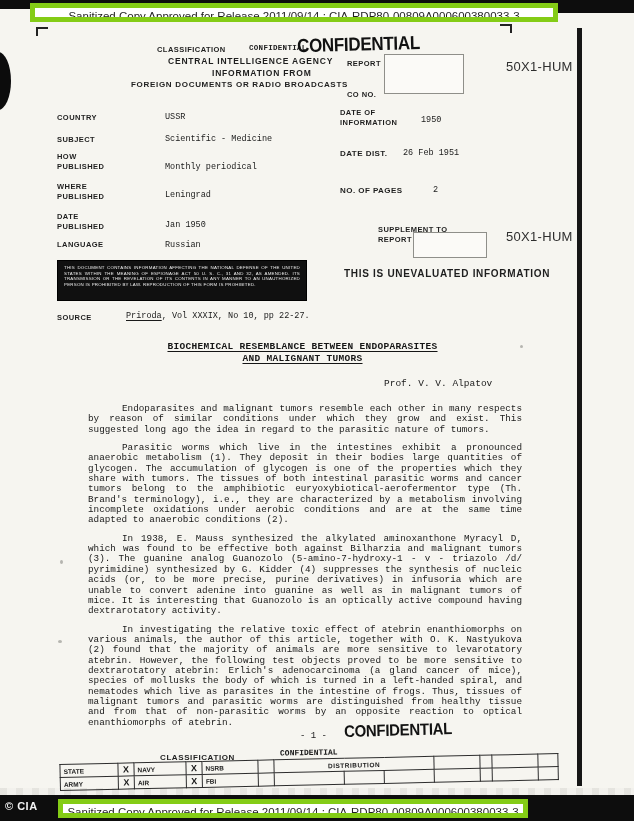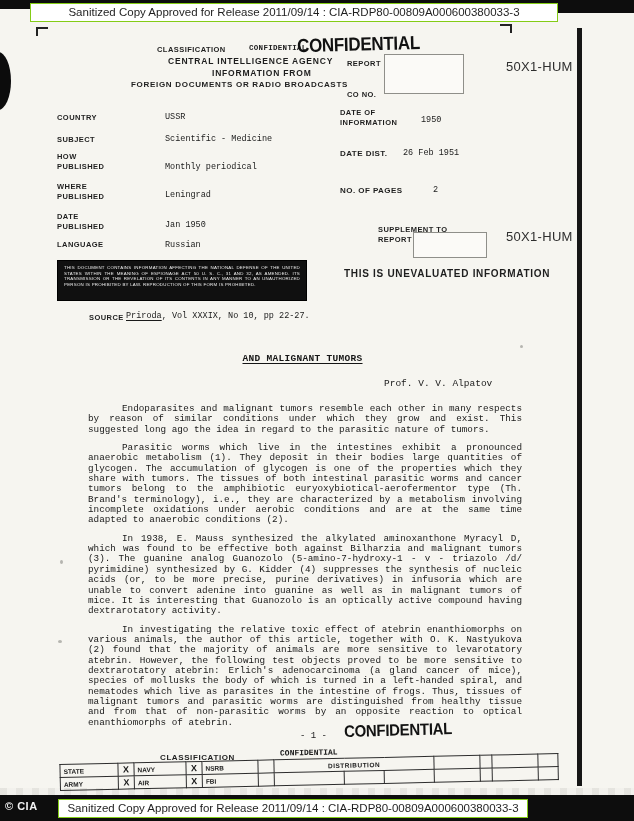--- a/index.html
+++ b/index.html
@@ -8,21 +8,21 @@
     position:relative; width:634px; height:821px; margin:0 auto;
     background:#f6f5f0; overflow:hidden;
     font-family:"Liberation Sans", sans-serif; color:#1b1b1b;
   }
   .abs { position:absolute; }
 
   
   .top-bar { left:0; top:0; width:634px; height:9px; background:#0d0d0d; }
   .tr-wedge { left:552px; top:0; width:82px; height:13px; background:#0d0d0d; }
   .banner {
-    background:#ffffff; border:1px solid #84cc16;
+    background:#ffffff; border:5px solid #84cc16;
     font:11.5px/17px "Liberation Sans", sans-serif; color:#1f1f1f;
     text-align:center; white-space:nowrap; overflow:hidden;
   }
   .corner-l { left:36px; top:27px; width:12px; height:9px; border-left:2.5px solid #222; border-top:2.5px solid #222; }
   .corner-r { left:500px; top:24px; width:12px; height:9px; border-right:2.5px solid #222; border-top:2.5px solid #222; }
   .left-blob { left:-15px; top:52px; width:26px; height:58px; background:#0c0c0c; border-radius:50%; }
   .right-line { left:577px; top:28px; width:5px; height:758px; background:#161616; }
   .dust { left:0; top:788px; width:634px; height:8px;
           background:repeating-linear-gradient(90deg,#d8d7d2 0 7px,#efeeea 7px 16px); opacity:.55; }
   .speck { background:#9a9a94; border-radius:50%; opacity:.7; }
@@ -126,23 +126,24 @@
   <div class="abs lbl" style="left:340px; top:186px; font-size:8px;">NO. OF PAGES</div>
   <div class="abs val" style="left:433px; top:185px;">2</div>
 
   <div class="abs lbl" style="left:378px; top:225px;">SUPPLEMENT TO
 REPORT</div>
   <div class="abs fbox" style="left:413px; top:232px; width:74px; height:26px;"></div>
 
   <div class="abs notice" style="left:57px; top:260px; width:250px; height:41px;">THIS DOCUMENT CONTAINS INFORMATION AFFECTING THE NATIONAL DEFENSE OF THE UNITED STATES WITHIN THE MEANING OF ESPIONAGE ACT 50 U. S. C., 31 AND 32, AS AMENDED. ITS TRANSMISSION OR THE REVELATION OF ITS CONTENTS IN ANY MANNER TO AN UNAUTHORIZED PERSON IS PROHIBITED BY LAW. REPRODUCTION OF THIS FORM IS PROHIBITED.</div>
   <div class="abs lbl" style="left:344px; top:269px; font-size:10px; letter-spacing:.7px;">THIS IS UNEVALUATED INFORMATION</div>
 
-  <div class="abs lbl" style="left:57px; top:313px;margin-left:32px;">SOURCE</div>
+  <div class="abs lbl" style="left:57px; top:313px;">SOURCE</div>
   <div class="abs val" style="left:126px; top:311px;"><span style="text-decoration:underline; text-underline-offset:2px;">Priroda</span><span>, Vol XXXIX, No 10, pp 22-27.</span></div>
 
+  <div class="abs title-line" style="left:130px; top:341px; width:345px;">BIOCHEMICAL RESEMBLANCE BETWEEN ENDOPARASITES</div>
   <div class="abs title-line" style="left:130px; top:353px; width:345px;">AND MALIGNANT TUMORS</div>
   <div class="abs byline" style="left:384px; top:378px;">Prof. V. V. Alpatov</div>
 
   <div class="abs body-text" style="left:88px; top:404px;">
     <p>Endoparasites and malignant tumors resemble each other in many respects by reason of similar conditions under which they grow and exist.  This suggested long ago the idea in regard to the parasitic nature of tumors.</p>
     <p>Parasitic worms which live in the intestines exhibit a pronounced anaerobic metabolism (1).  They deposit in their bodies large quantities of glycogen.  The accumulation of glycogen is one of the properties which they share with tumors.  The tissues of both intestinal parasitic worms and cancer tumors belong to the amphibiotic euryoxybiotical-aerofermentor type (Th. Brand's terminology), i.e., they are characterized by a metabolism involving incomplete oxidations under aerobic conditions and are at the same time adapted to anaerobic conditions (2).</p>
     <p>In 1938, E. Mauss synthesized the alkylated aminoxanthone Myracyl D, which was found to be effective both against Bilharzia and malignant tumors (3).  The guanine analog Guanozolo (5-amino-7-hydroxy-1 - v - triazolo /d/ pyrimidine) synthesized by G. Kidder (4) suppresses the synthesis of nucleic acids (or, to be more precise, purine derivatives) in infusoria which are unable to convert adenine into guanine as well as in malignant tumors of mice.  It is interesting that Guanozolo is an optically active compound having dextrarotatory activity.</p>
     <p>In investigating the relative toxic effect of atebrin enanthiomorphs on various animals, the author of this article, together with O. K. Nastyukova (2) found that the majority of animals are more sensitive to levarotatory atebrin. However, the following test objects proved to be more sensitive to dextrarotatory atebrin: Erlich's adenocarcinoma (a gland cancer of mice), species of mollusks the body of which is turned in a left-handed spiral, and nematodes which live as parasites in the intestine of frogs.  Thus, tissues of malignant tumors and parasitic worms are distinguished from healthy tissue and from that of non-parasitic worms by an opposite reaction to optical enanthiomorphs of atebrin.</p>
   </div>
 

